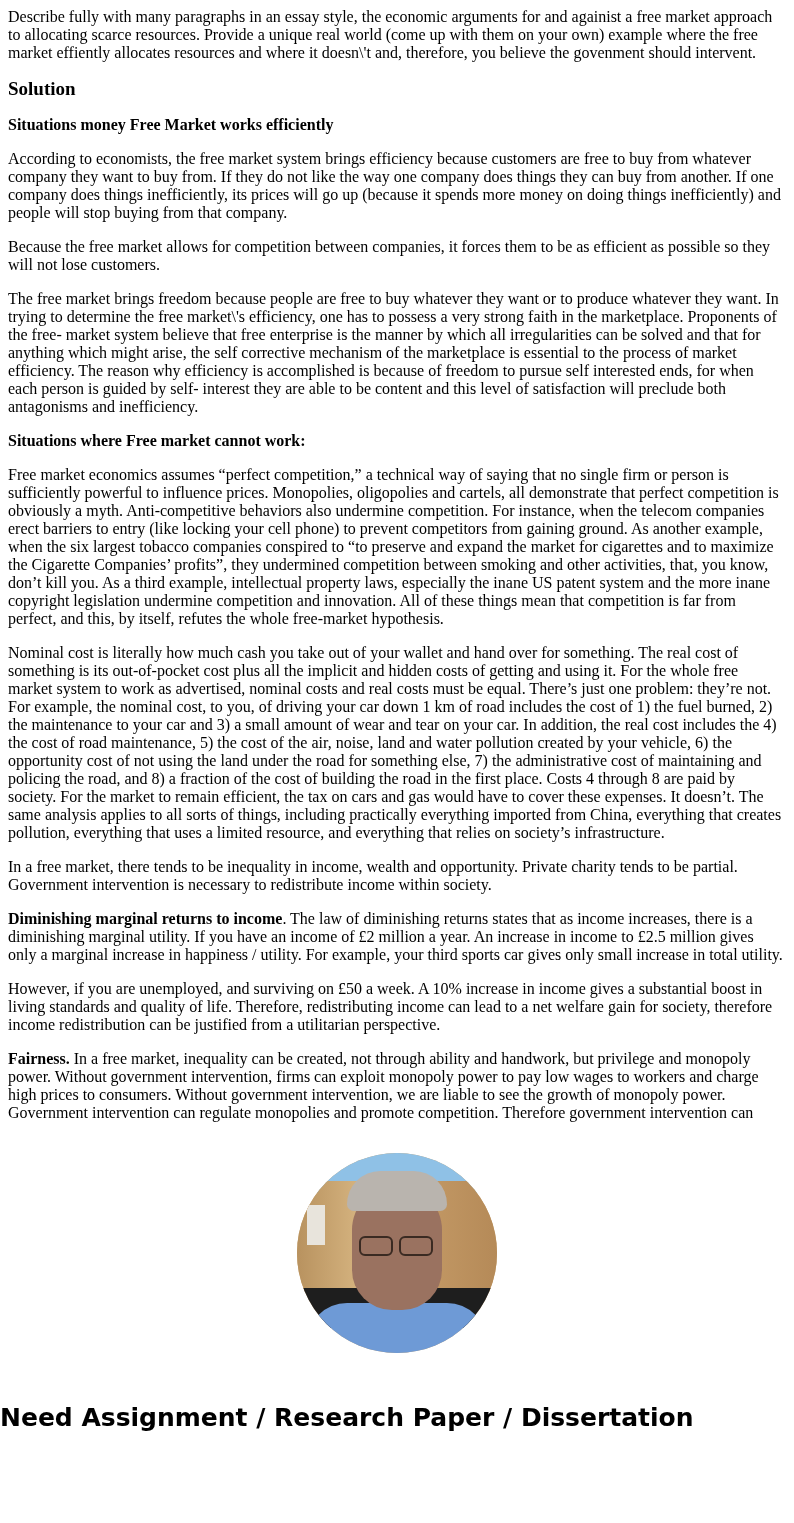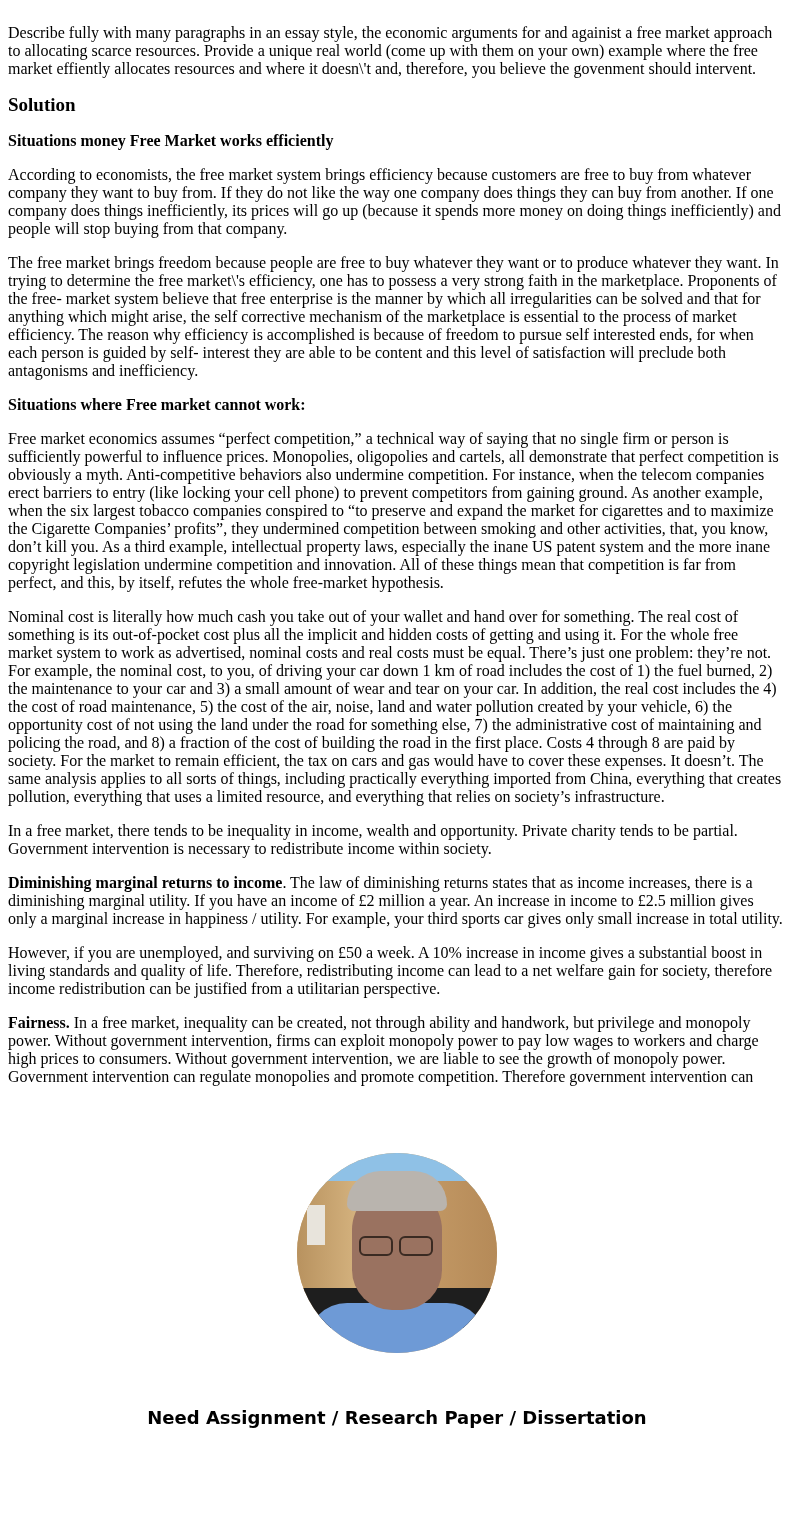--- a/index.html
+++ b/index.html
@@ -7,21 +7,21 @@
     width: 794px;
     height: 1523px;
     overflow: hidden;
     position: relative;
     font-family: "Liberation Serif", "DejaVu Serif", serif;
     color: #000;
   }
   .content {
     position: absolute;
     left: 8px;
-    top: 16px;
+    top: 0;
     width: 778px;
     height: 1123px;
     overflow: hidden;
     font-size: 16px;
     line-height: 18px;
   }
   .content p { margin: 16px 0; }
   .content p.first { margin-top: 8px; }
   h2.solution {
     font-size: 19px;
@@ -71,36 +71,36 @@
     position: absolute; left: 62px; top: 83px; width: 76px; height: 18px;
   }
   .avatar .glasses span {
     position: absolute; top: 0; width: 30px; height: 16px;
     border: 2px solid #3a2a22; border-radius: 6px;
   }
   .footer {
     position: absolute;
     left: 0; top: 1403px;
     width: 794px;
-    text-align: center;
     font-family: "DejaVu Sans", sans-serif;
     font-weight: bold;
-    font-size: 18px;
+    font-size: 25px;
     line-height: 30px;
   }
 </style>
 </head>
 <body>
 
 <div class="content">
   <p class="first">Describe fully with many paragraphs in an essay style, the economic arguments for and againist a free market approach to allocating scarce resources. Provide a unique real world (come up with them on your own) example where the free market effiently allocates resources and where it doesn\'t and, therefore, you believe the govenment should intervent.</p>
   <h2 class="solution">Solution</h2>
 
   <p class="subhead">Situations money Free Market works efficiently</p>
   <p>According to economists, the free market system brings efficiency because customers are free to buy from whatever company they want to buy from. If they do not like the way one company does things they can buy from another. If one company does things inefficiently, its prices will go up (because it spends more money on doing things inefficiently) and people will stop buying from that company.</p>
+  <p>Because the free market allows for competition between companies, it forces them to be as efficient as possible so they will not lose customers.</p>
   <p>The free market brings freedom because people are free to buy whatever they want or to produce whatever they want. In trying to determine the free market\'s efficiency, one has to possess a very strong faith in the marketplace. Proponents of the free- market system believe that free enterprise is the manner by which all irregularities can be solved and that for anything which might arise, the self corrective mechanism of the marketplace is essential to the process of market efficiency. The reason why efficiency is accomplished is because of freedom to pursue self interested ends, for when each person is guided by self- interest they are able to be content and this level of satisfaction will preclude both antagonisms and inefficiency.</p>
 
   <p class="subhead">Situations where Free market cannot work:</p>
   <p>Free market economics assumes “perfect competition,” a technical way of saying that no single firm or person is sufficiently powerful to influence prices. Monopolies, oligopolies and cartels, all demonstrate that perfect competition is obviously a myth. Anti-competitive behaviors also undermine competition. For instance, when the telecom companies erect barriers to entry (like locking your cell phone) to prevent competitors from gaining ground. As another example, when the six largest tobacco companies conspired to “to preserve and expand the market for cigarettes and to maximize the Cigarette Companies’ profits”, they undermined competition between smoking and other activities, that, you know, don’t kill you. As a third example, intellectual property laws, especially the inane US patent system and the more inane copyright legislation undermine competition and innovation. All of these things mean that competition is far from perfect, and this, by itself, refutes the whole free-market hypothesis.</p>
   <p>Nominal cost is literally how much cash you take out of your wallet and hand over for something. The real cost of something is its out-of-pocket cost plus all the implicit and hidden costs of getting and using it. For the whole free market system to work as advertised, nominal costs and real costs must be equal. There’s just one problem: they’re not. For example, the nominal cost, to you, of driving your car down 1 km of road includes the cost of 1) the fuel burned, 2) the maintenance to your car and 3) a small amount of wear and tear on your car. In addition, the real cost includes the 4) the cost of road maintenance, 5) the cost of the air, noise, land and water pollution created by your vehicle, 6) the opportunity cost of not using the land under the road for something else, 7) the administrative cost of maintaining and policing the road, and 8) a fraction of the cost of building the road in the first place. Costs 4 through 8 are paid by society. For the market to remain efficient, the tax on cars and gas would have to cover these expenses. It doesn’t. The same analysis applies to all sorts of things, including practically everything imported from China, everything that creates pollution, everything that uses a limited resource, and everything that relies on society’s infrastructure.</p>
   <p>In a free market, there tends to be inequality in income, wealth and opportunity. Private charity tends to be partial. Government intervention is necessary to redistribute income within society.</p>
 
   <p><b>Diminishing marginal returns to income</b><span>. The law of diminishing returns states that as income increases, there is a diminishing marginal utility. If you have an income of £2 million a year. An increase in income to £2.5 million gives only a marginal increase in happiness / utility. For example, your third sports car gives only small increase in total utility.</span></p>
   <p>However, if you are unemployed, and surviving on £50 a week. A 10% increase in income gives a substantial boost in living standards and quality of life. Therefore, redistributing income can lead to a net welfare gain for society, therefore income redistribution can be justified from a utilitarian perspective.</p>
   <p><b>Fairness.</b><span> In a free market, inequality can be created, not through ability and handwork, but privilege and monopoly power. Without government intervention, firms can exploit monopoly power to pay low wages to workers and charge high prices to consumers. Without government intervention, we are liable to see the growth of monopoly power. Government intervention can regulate monopolies and promote competition. Therefore government intervention can</span></p>

